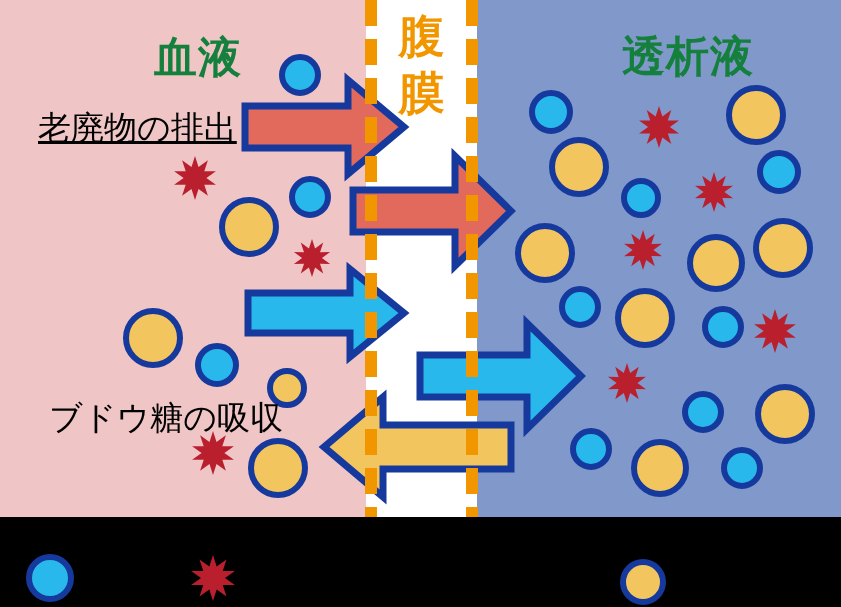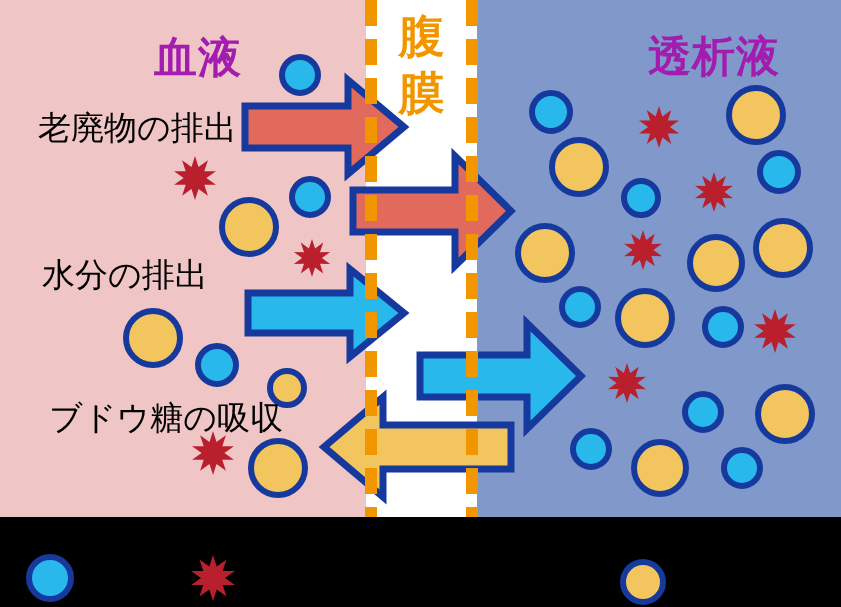--- a/index.html
+++ b/index.html
@@ -6,29 +6,29 @@
   .stage{
     position:relative;width:841px;height:607px;overflow:hidden;
     font-family:"Liberation Sans",sans-serif;
   }
   .panel{position:absolute;}
   #blood-panel{left:0;top:0;width:366px;height:517px;background:#f0c5c5;}
   #membrane-panel{left:366px;top:0;width:111px;height:517px;background:#ffffff;}
   #dialysate-panel{left:477px;top:0;width:364px;height:517px;background:#8199ca;}
   #legend-bar{left:0;top:517px;width:841px;height:90px;background:#000000;}
   #diagram-svg{position:absolute;left:0;top:0;}
-  .title{position:absolute;font-weight:bold;color:#a21caf;letter-spacing:1px;}
+  .title{position:absolute;font-weight:bold;color:#15803d;letter-spacing:1px;}
   #blood-title{left:98px;top:29px;width:200px;text-align:center;font-size:43px;}
-  #dialysate-title{left:556px;top:28px;width:224px;text-align:right;font-size:43px;}
+  #dialysate-title{left:576px;top:28px;width:224px;text-align:center;font-size:43px;}
   #membrane-title{
     position:absolute;left:366px;top:8px;width:111px;text-align:center;
     color:#f29600;font-weight:bold;font-size:46px;line-height:57px;
   }
   .flow-label{position:absolute;font-size:33px;color:#000000;white-space:nowrap;}
-  #waste-label{left:38px;top:106px;}
+  #waste-label{left:38px;top:106px;text-decoration:underline;}
   #water-label{left:42px;top:253px;}
   #glucose-label{left:49px;top:396px;}
 </style>
 </head>
 <body>
 
 <div class="stage">
   <div class="panel" id="blood-panel"></div>
   <div class="panel" id="membrane-panel"></div>
   <div class="panel" id="dialysate-panel"></div>
@@ -81,15 +81,14 @@
   <div class="title" id="blood-title">血液</div>
 
   <div id="membrane-title">
     <div>腹</div>
     <div>膜</div>
   </div>
 
   <div class="title" id="dialysate-title">透析液</div>
 
   <div class="flow-label" id="waste-label">老廃物の排出</div>
-  <div class="flow-label" id="water-label">水分の排出</div>
   <div class="flow-label" id="glucose-label">ブドウ糖の吸収</div>
 </div>
 
 </body></html>

